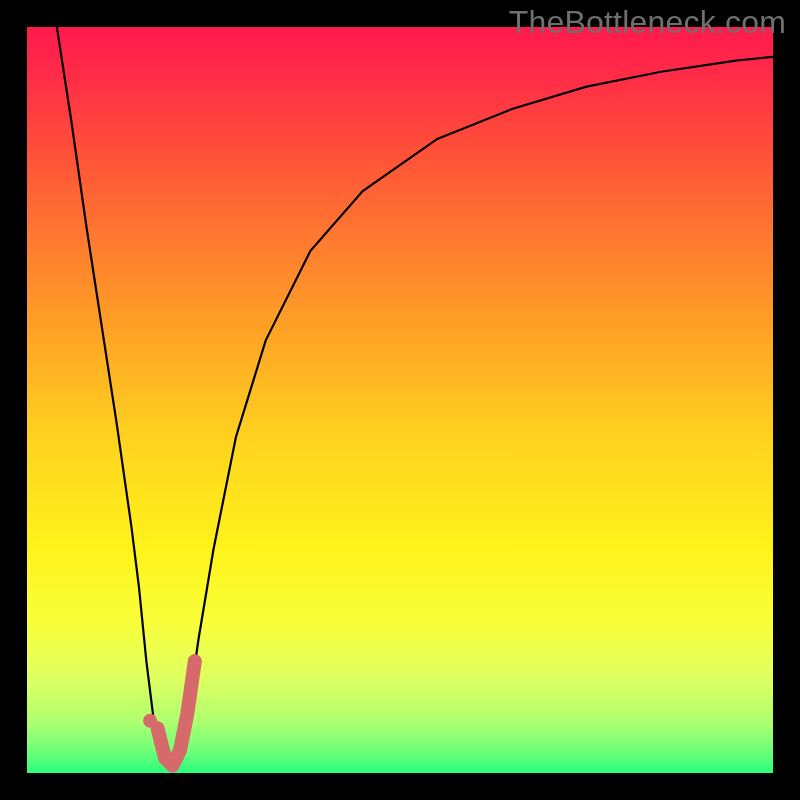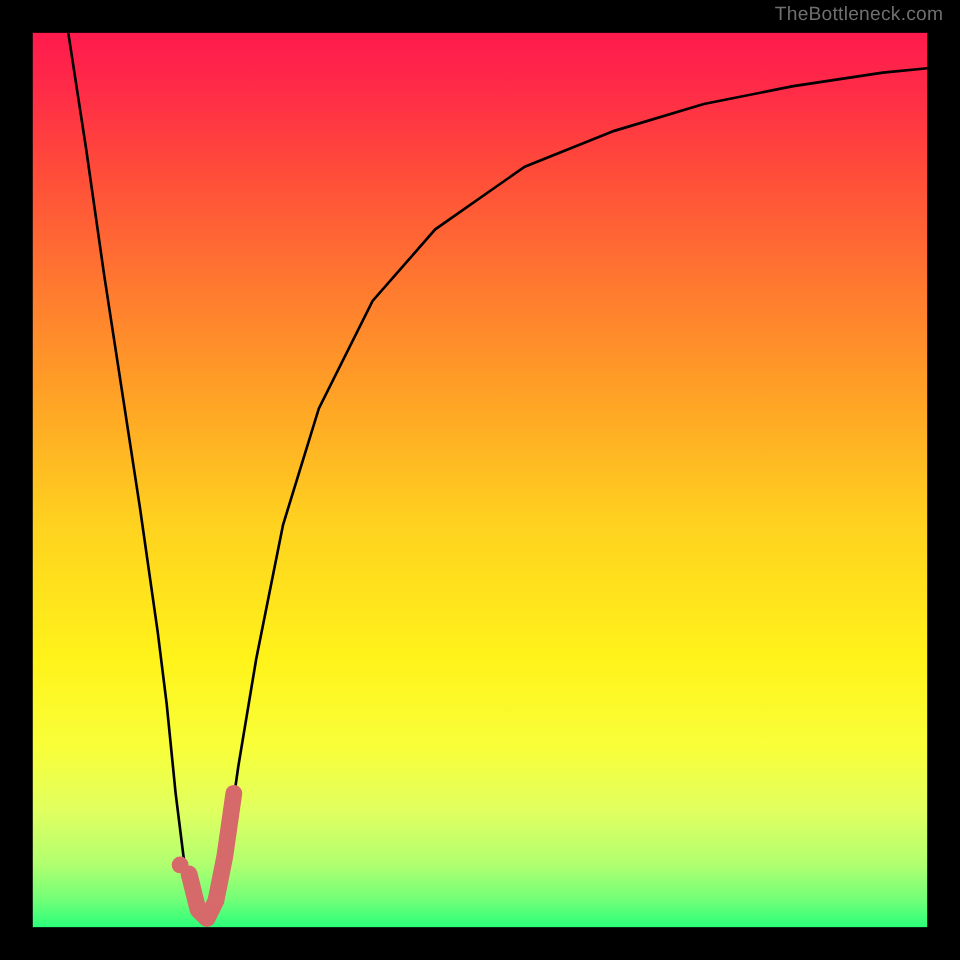--- a/index.html
+++ b/index.html
@@ -21,21 +21,21 @@
     top: 27px;
     width: 746px;
     height: 746px;
     overflow: hidden;
   }
   .watermark {
     position: absolute;
     top: 4px;
     right: 14px;
     font-family: Arial, Helvetica, sans-serif;
-    font-size: 16px;
+    font-size: 32px;
     color: #6f6f6f;
     letter-spacing: 0.2px;
   }
   svg {
     display: block;
   }
 </style>
 </head>
 <body>
 

